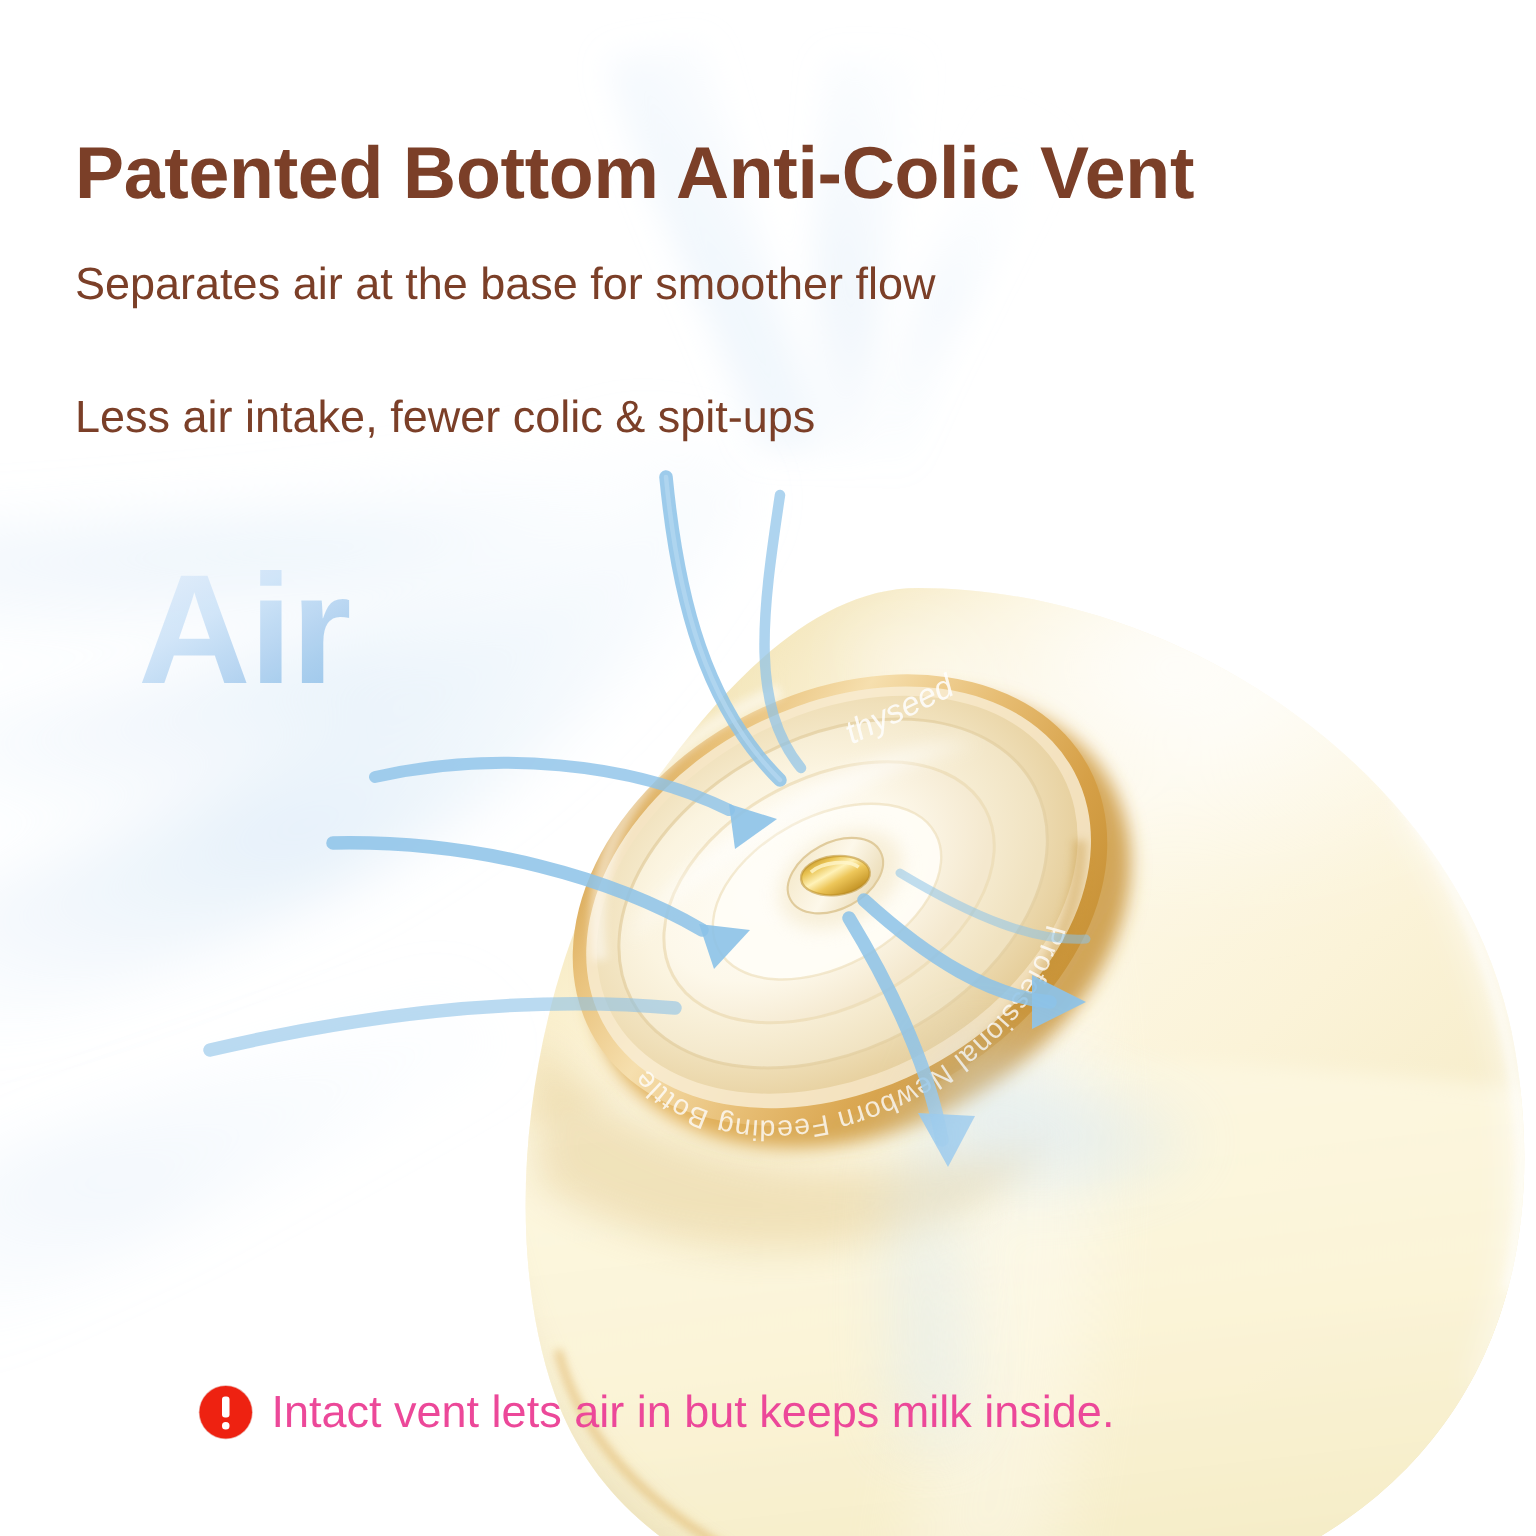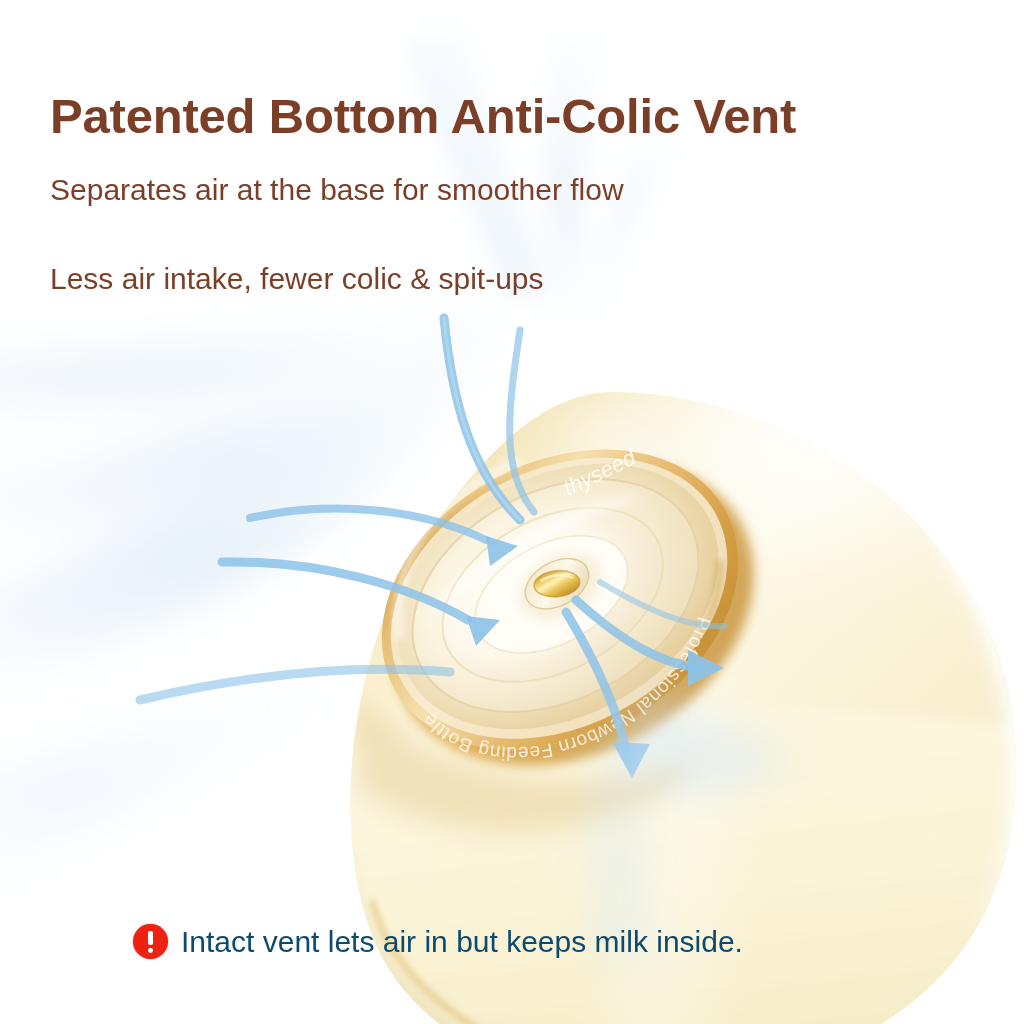--- a/index.html
+++ b/index.html
@@ -29,21 +29,21 @@
   .art{position:absolute;inset:0;pointer-events:none;}
 
   
   .caption{position:absolute;left:133px;top:924px;display:flex;align-items:center;gap:13px;}
   .badge{width:35px;height:35px;border-radius:50%;background:#EE2211;position:relative;
          flex:0 0 auto;box-shadow:0 0 0 .5px rgba(200,20,0,.35);}
   .badge::before{content:"";position:absolute;left:50%;top:7px;width:4.6px;height:14px;
         margin-left:-2.3px;background:#fff;border-radius:2px;}
   .badge::after{content:"";position:absolute;left:50%;top:24px;width:4.8px;height:4.8px;
         margin-left:-2.4px;background:#fff;border-radius:50%;}
-  .cap-text{font-size:30px;color:#0c4a6e;white-space:nowrap;line-height:1;}
+  .cap-text{font-size:30px;color:#ec4899;white-space:nowrap;line-height:1;}
 </style>
 </head>
 <body>
 
 <div id="stage">
 
   <svg class="bg-haze" viewBox="0 0 1024 1024" width="1024" height="1024">
     <defs>
       <linearGradient id="hz1" x1="0" y1="1" x2="0.6" y2="0">
         <stop offset="0" stop-color="#cfe3f5" stop-opacity="0"></stop>
@@ -82,20 +82,21 @@
       <path d="M300 660 C 180 700 60 740 -40 790 L -40 900 C 90 830 230 760 340 700 Z" fill="url(#hz1)" opacity=".5"></path>
     </g>
   </svg>
 
   <div class="headline">
     <div class="title">Patented Bottom Anti-Colic Vent</div>
   </div>
   <div class="sub sub1">Separates air at the base for smoother flow</div>
   <div class="sub sub2">Less air intake, fewer colic &amp; spit-ups</div>
 
+  <div class="airword">Air</div>
 
   <svg class="art" viewBox="0 0 1024 1024" width="1024" height="1024">
     <defs>
 
       <linearGradient id="bodyG" x1="0.12" y1="0.1" x2="0.85" y2="0.95">
         <stop offset="0" stop-color="#f2e3b4"></stop>
         <stop offset="0.16" stop-color="#faf0cf"></stop>
         <stop offset="0.36" stop-color="#fdf8e6"></stop>
         <stop offset="0.58" stop-color="#fbf3d8"></stop>
         <stop offset="0.80" stop-color="#f6ecc8"></stop>

